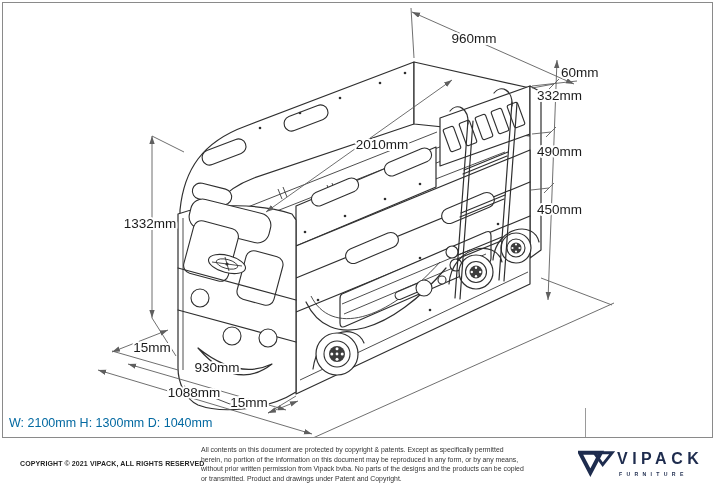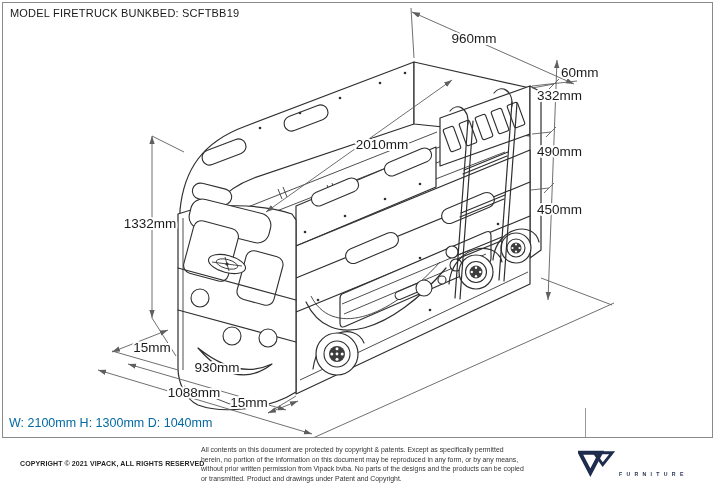--- a/index.html
+++ b/index.html
@@ -29,21 +29,20 @@
         letter-spacing:4.5px;color:#1e2c4e;}
   .brand-tag{position:absolute;left:43px;top:27px;font-size:5.2px;font-weight:700;
         letter-spacing:4.3px;color:#1e2c4e;}
 </style>
 </head>
 <body>
 
 <div class="page">
   <div class="outer-border"></div>
 
-  <div class="title">MODEL FIRETRUCK BUNKBED: SCFTBB19</div>
 
   <svg class="drawing" width="720" height="438" viewBox="0 0 720 438">
     <defs>
       <marker id="ae" markerWidth="11" markerHeight="8" refX="9" refY="3" orient="auto">
         <path d="M0,0 L9,3 L0,6 Z" fill="#5f5f5f"></path>
       </marker>
       <marker id="as" markerWidth="11" markerHeight="8" refX="9" refY="3" orient="auto-start-reverse">
         <path d="M0,0 L9,3 L0,6 Z" fill="#5f5f5f"></path>
       </marker>
     </defs>
@@ -241,16 +240,17 @@
   <div class="vdiv"></div>
 
   <div class="footer">
     <div class="copyright">COPYRIGHT © 2021 VIPACK, ALL RIGHTS RESERVED</div>
     <div class="legal">All contents on this document are protected by copyright &amp; patents. Except as specifically permitted herein, no portion of the information on this document may be reproduced in any form, or by any means, without prior written permission from Vipack bvba. No parts of the designs and the products can be copied or transmitted. Product and drawings under Patent and Copyright.</div>
     <div class="brand">
       <svg class="brand-mark" width="38" height="36" viewBox="0 0 40 34">
         <path d="M2,3 L24,3 L13,24 Z" fill="none" stroke="#1e2c4e" stroke-width="4.2" stroke-linejoin="miter"></path>
         <path d="M17,3 L36,3 L26,15.5 Z" fill="none" stroke="#1e2c4e" stroke-width="3" stroke-linejoin="miter"></path>
       </svg>
+      <div class="brand-name">VIPACK</div>
       <div class="brand-tag">FURNITURE</div>
     </div>
   </div>
 </div>
 
 </body></html>

